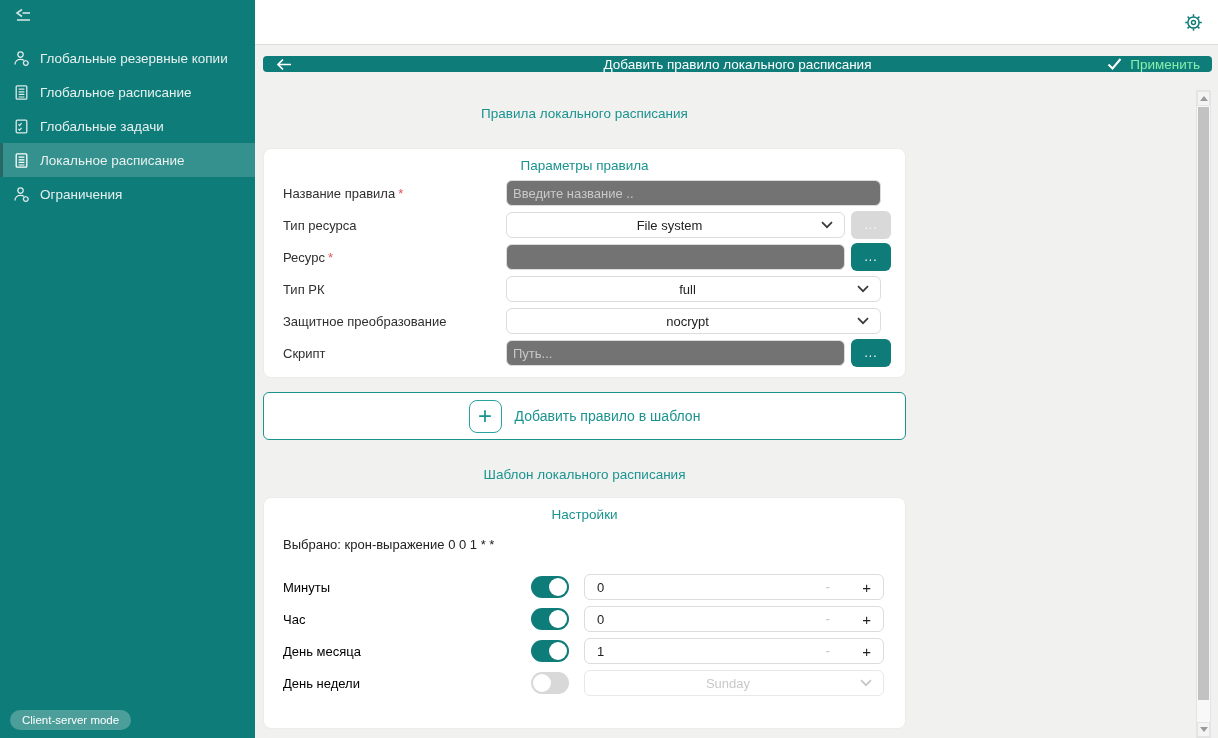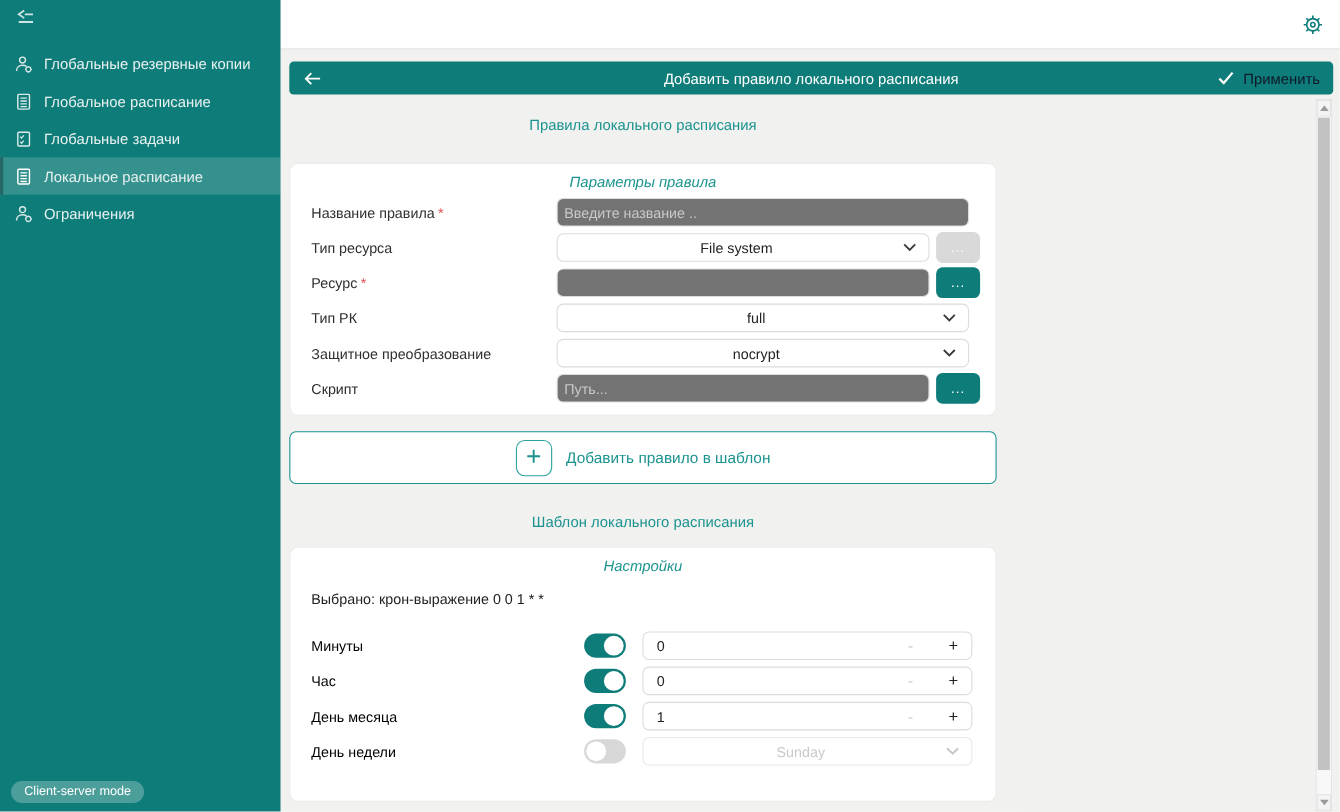--- a/index.html
+++ b/index.html
@@ -19,29 +19,29 @@
   .nav-item .nicon { width:17px; height:17px; flex-shrink:0; display:flex; align-items:center; }
   .nav-item.active { background:rgba(255,255,255,.16); box-shadow:inset 3px 0 0 rgba(0,0,0,.28); }
   .mode-badge { position:absolute; left:10px; bottom:8px; background:rgba(255,255,255,.26); color:#fff; font-size:11.5px; padding:4px 12px; border-radius:11px; }
 
   
   .topbar { position:absolute; left:255px; top:0; right:0; height:45px; background:#ffffff; border-bottom:1px solid #DCDCDC; z-index:2; }
   .gear { position:absolute; right:15px; top:13px; width:19px; height:19px; cursor:pointer; }
 
   
   .main { position:absolute; left:255px; top:46px; right:0; bottom:0; background:#F1F1F0; }
-  .titlebar { position:absolute; left:8px; right:6px; top:10px; height:30px; background:#0E7C79; border-radius:4px; display:flex; align-items:center; padding:0 12px; color:#fff; }
+  .titlebar { position:absolute; left:8px; right:6px; top:10px; height:16px; background:#0E7C79; border-radius:4px; display:flex; align-items:center; padding:0 12px; color:#fff; }
   .back-btn { width:26px; height:24px; display:flex; align-items:center; background:none; border:none; cursor:pointer; }
   .tb-title { position:absolute; left:0; right:0; text-align:center; font-size:13.5px; color:#fff; pointer-events:none; }
-  .apply-btn { margin-left:auto; display:flex; align-items:center; gap:8px; background:none; border:none; color:#0f172a; font-size:13.5px; cursor:pointer; font-family:inherit; z-index:1; }
+  .apply-btn { margin-left:auto; display:flex; align-items:center; gap:8px; background:none; border:none; color:#86efac; font-size:13.5px; cursor:pointer; font-family:inherit; z-index:1; }
 
   .contentcol { position:absolute; left:8px; top:55px; width:643px; }
   .sect-title { margin-top:5px; height:18px; text-align:center; color:#1B938F; font-size:13.5px; }
   .card { background:#ffffff; border-radius:8px; border:1px solid #ECECEA; }
-  .card-title { padding-top:9px; height:31px; text-align:center; color:#1B938F; font-size:13.5px;font-style:italic; }
+  .card-title { padding-top:9px; height:31px; text-align:center; color:#1B938F; font-size:13.5px; }
   .card1 { margin-top:24px; height:230px; }
   .frow { display:flex; align-items:center; height:26px; margin:0 24px 6px 19px; }
   .frow > label { width:223px; flex-shrink:0; font-size:13px; color:#2F2F2F; }
   .req { color:#E25555; margin-left:3px; }
   .tin { flex:1; height:26px; border:1px solid #DCDCDC; border-radius:6px; padding:0 6px; font-size:13px; color:#222; font-family:inherit; outline:none; background:#737373; min-width:0; }
   .tin::placeholder { color:#C9C9C9; }
   .sel { flex:1; height:26px; border:1px solid #DCDCDC; border-radius:6px; background:#fff; display:flex; align-items:center; padding:0 11px; font-size:13px; color:#222; cursor:pointer; min-width:0;text-align:center; }
   .sel span { flex:1; overflow:hidden; white-space:nowrap; }
   .sel.disabled { color:#C9C9C9; border-color:#E8E8E8; cursor:default; }
   .more { width:40px; height:28px; border:none; border-radius:6px; font-size:12px; letter-spacing:1px; margin-left:6px; margin-right:-10px; flex-shrink:0; font-family:inherit; line-height:1; }

